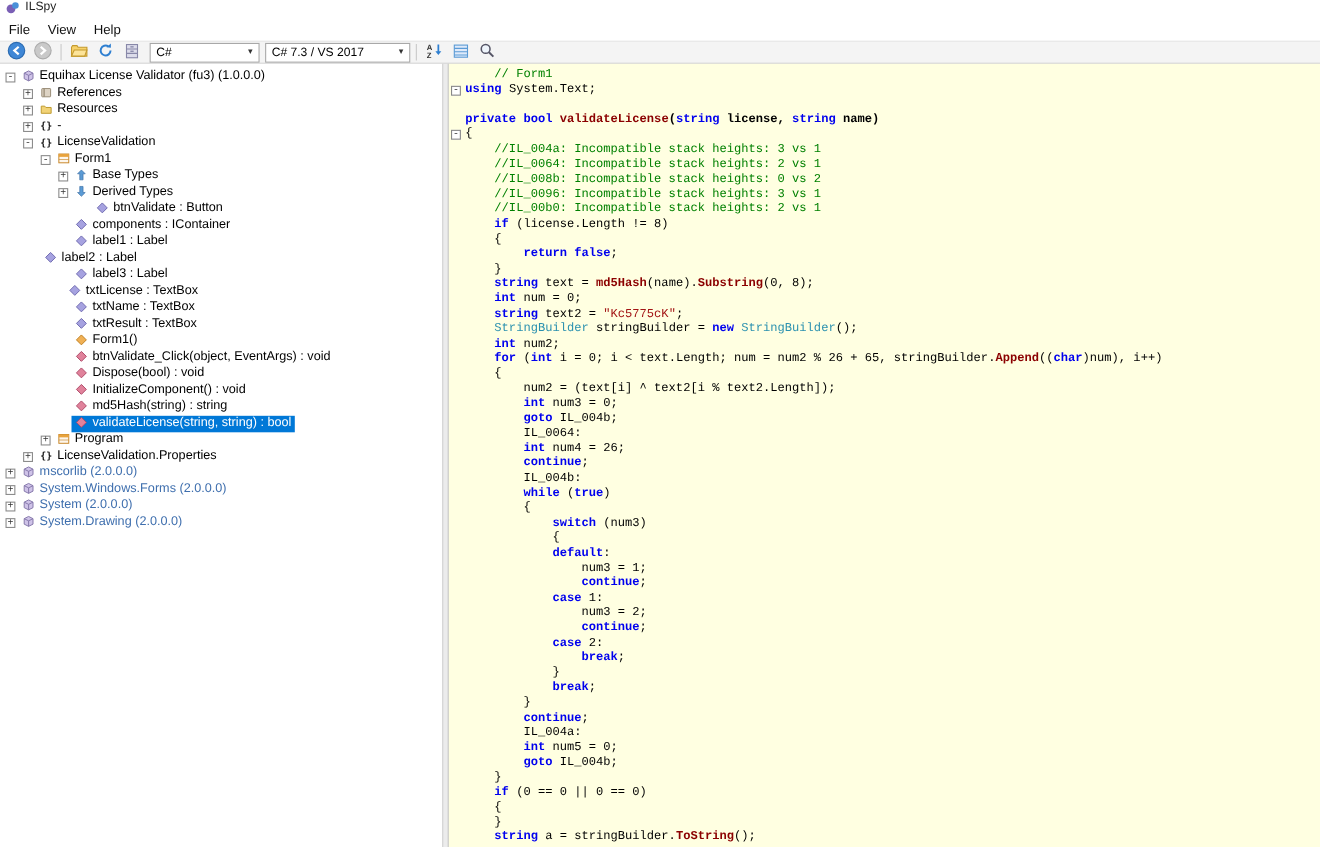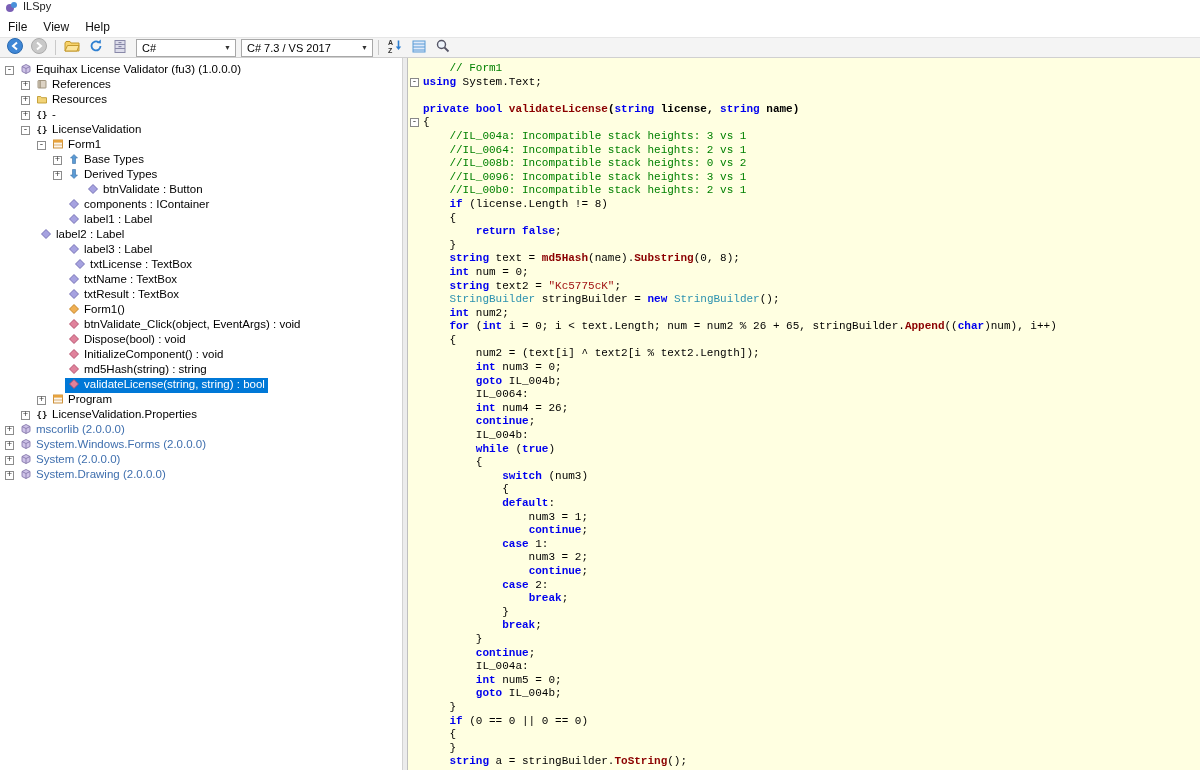--- a/index.html
+++ b/index.html
@@ -268,21 +268,21 @@
           <span class="expander none">+</span>
           <span class="tcontent">
             <span class="ticon">
               <svg width="12" height="12">
                 <path d="M6 1.5 L10.5 6 L6 10.5 L1.5 6 Z" fill="#a6a2e0" stroke="#6f6ab0" stroke-width="0.9"></path>
               </svg>
             </span>
             <span class="tlabel">label3 : Label</span>
           </span>
         </div>
-        <div class="trow" style="padding-left: 59px;">
+        <div class="trow" style="padding-left: 47px;">
           <span class="expander none">+</span>
           <span class="tcontent">
             <span class="ticon">
               <svg width="12" height="12">
                 <path d="M6 1.5 L10.5 6 L6 10.5 L1.5 6 Z" fill="#a6a2e0" stroke="#6f6ab0" stroke-width="0.9"></path>
               </svg>
             </span>
             <span class="tlabel">txtLicense : TextBox</span>
           </span>
         </div>

